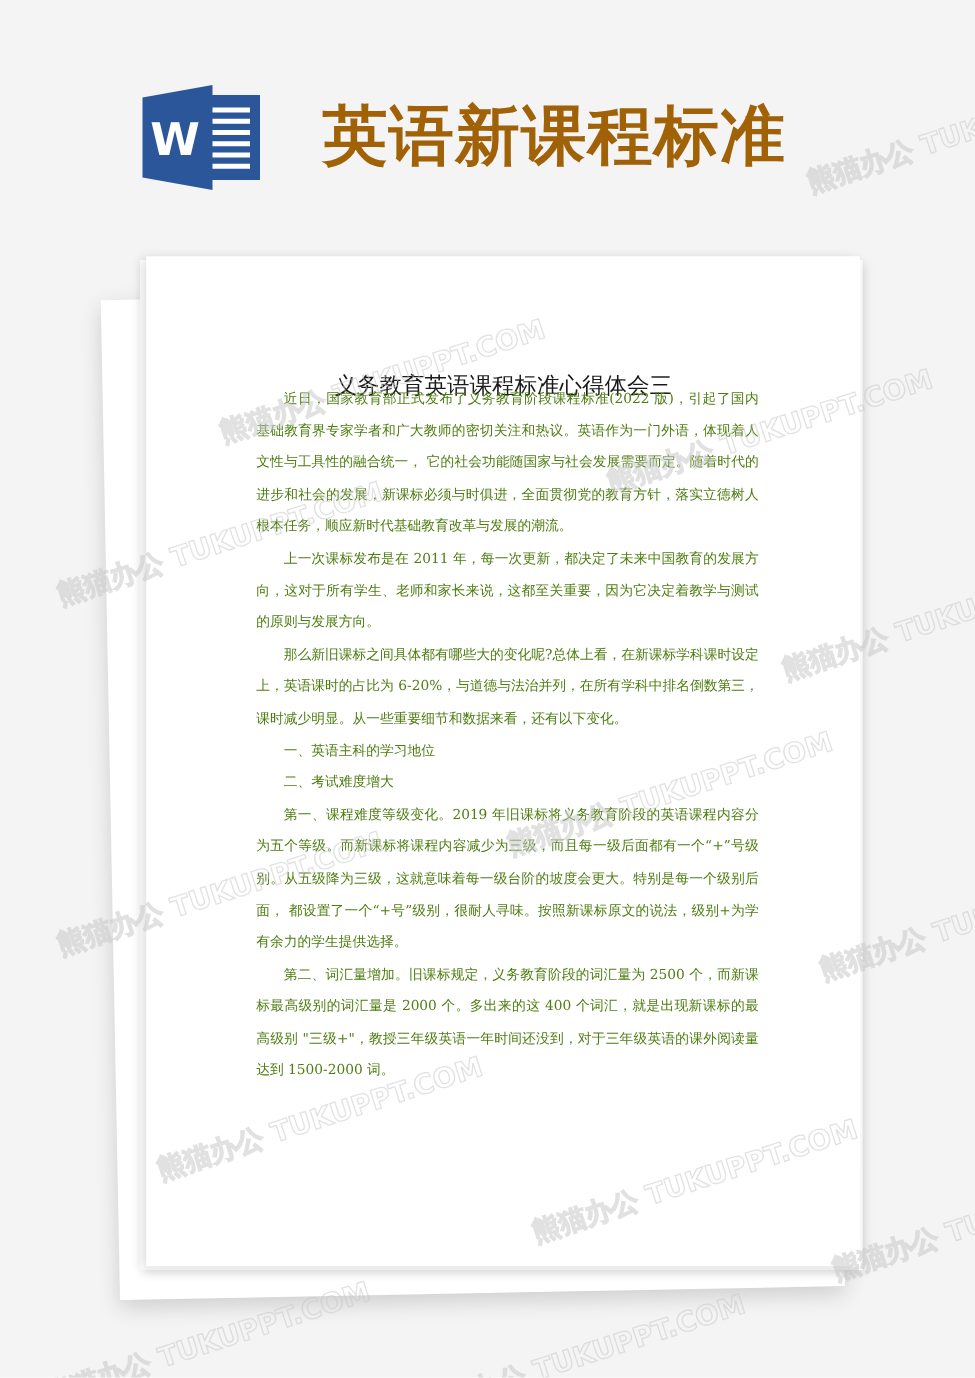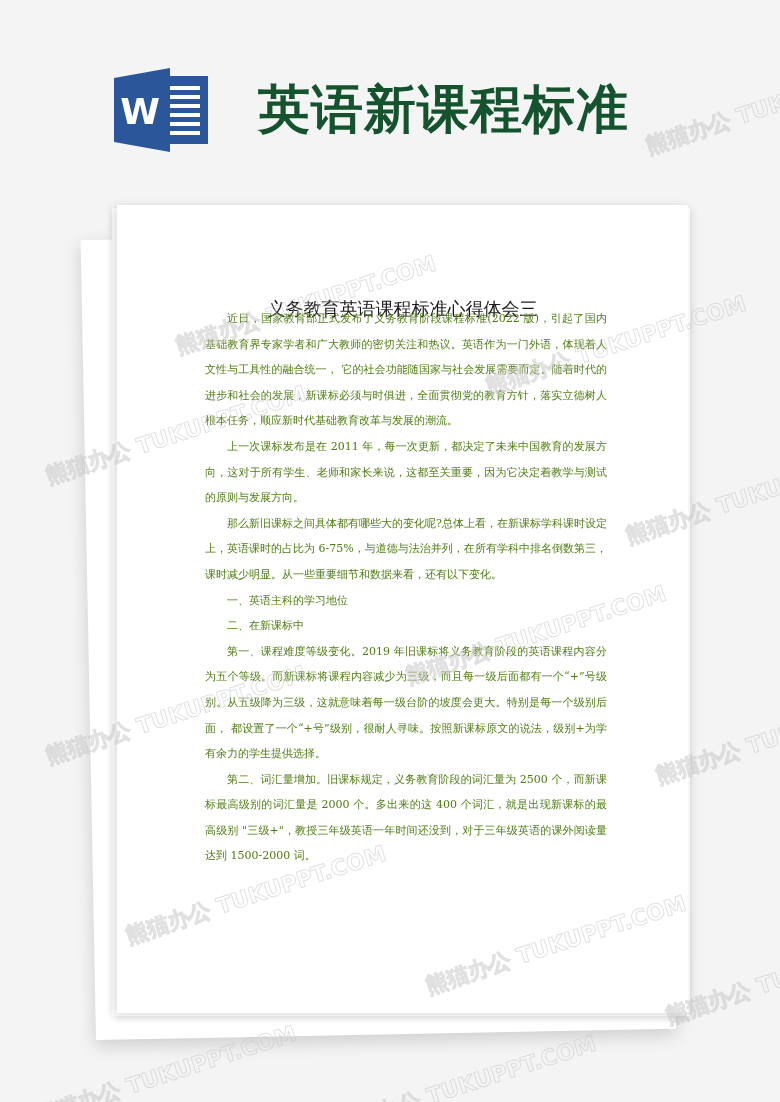--- a/index.html
+++ b/index.html
@@ -29,21 +29,21 @@
       height: 84px;
     }
     .header-title {
       position: absolute;
       left: 258px;
       top: 76px;
       font-family: "DejaVu Serif", "Liberation Serif", serif;
       font-weight: bold;
       font-size: 52px;
       line-height: 66px;
-      color: #14532d;
+      color: #a16207;
       letter-spacing: 1px;
       white-space: nowrap;
     }
     .watermark {
       position: absolute;
       font-family: "DejaVu Sans", "Liberation Sans", sans-serif;
       font-weight: bold;
       font-size: 22px;
       color: transparent;
       -webkit-text-stroke: 1px rgba(200,200,200,0.55);
@@ -132,23 +132,23 @@
 </div>
 
 <div class="page-back"></div>
 <div class="page-mid"></div>
 
 <div class="page">
   <div class="doc-title">义务教育英语课程标准心得体会三</div>
   <div class="doc-body">
     <p>近日，国家教育部正式发布了义务教育阶段课程标准(2022 版)，引起了国内基础教育界专家学者和广大教师的密切关注和热议。英语作为一门外语，体现着人文性与工具性的融合统一，  它的社会功能随国家与社会发展需要而定。随着时代的进步和社会的发展，新课标必须与时俱进，全面贯彻党的教育方针，落实立德树人根本任务，顺应新时代基础教育改革与发展的潮流。</p>
     <p>上一次课标发布是在 2011 年，每一次更新，都决定了未来中国教育的发展方向，这对于所有学生、老师和家长来说，这都至关重要，因为它决定着教学与测试的原则与发展方向。</p>
-    <p>那么新旧课标之间具体都有哪些大的变化呢?总体上看，在新课标学科课时设定上，英语课时的占比为 6-75%，与道德与法治并列，在所有学科中排名倒数第三，课时减少明显。从一些重要细节和数据来看，还有以下变化。</p>
+    <p>那么新旧课标之间具体都有哪些大的变化呢?总体上看，在新课标学科课时设定上，英语课时的占比为 6-20%，与道德与法治并列，在所有学科中排名倒数第三，课时减少明显。从一些重要细节和数据来看，还有以下变化。</p>
     <p>一、英语主科的学习地位</p>
-    <p>二、在新课标中</p>
+    <p>二、考试难度增大</p>
     <p>第一、课程难度等级变化。2019 年旧课标将义务教育阶段的英语课程内容分为五个等级。而新课标将课程内容减少为三级，而且每一级后面都有一个“+”号级别。从五级降为三级，这就意味着每一级台阶的坡度会更大。特别是每一个级别后面，  都设置了一个“+号”级别，很耐人寻味。按照新课标原文的说法，级别+为学有余力的学生提供选择。</p>
     <p>第二、词汇量增加。旧课标规定，义务教育阶段的词汇量为 2500 个，而新课标最高级别的词汇量是 2000 个。多出来的这 400 个词汇，就是出现新课标的最高级别 "三级+"，教授三年级英语一年时间还没到，对于三年级英语的课外阅读量达到 1500-2000 词。</p>
   </div>
 </div>
 
 <div class="watermark" style="left:170px; top:290px;">熊猫办公 TUKUPPT.COM</div>
 <div class="watermark" style="left:640px; top:90px;">熊猫办公 TUKUPPT.COM</div>
 <div class="watermark" style="left:480px; top:330px;">熊猫办公 TUKUPPT.COM</div>
 <div class="watermark" style="left:40px; top:420px;">熊猫办公 TUKUPPT.COM</div>
 <div class="watermark" style="left:620px; top:480px;">熊猫办公 TUKUPPT.COM</div>

